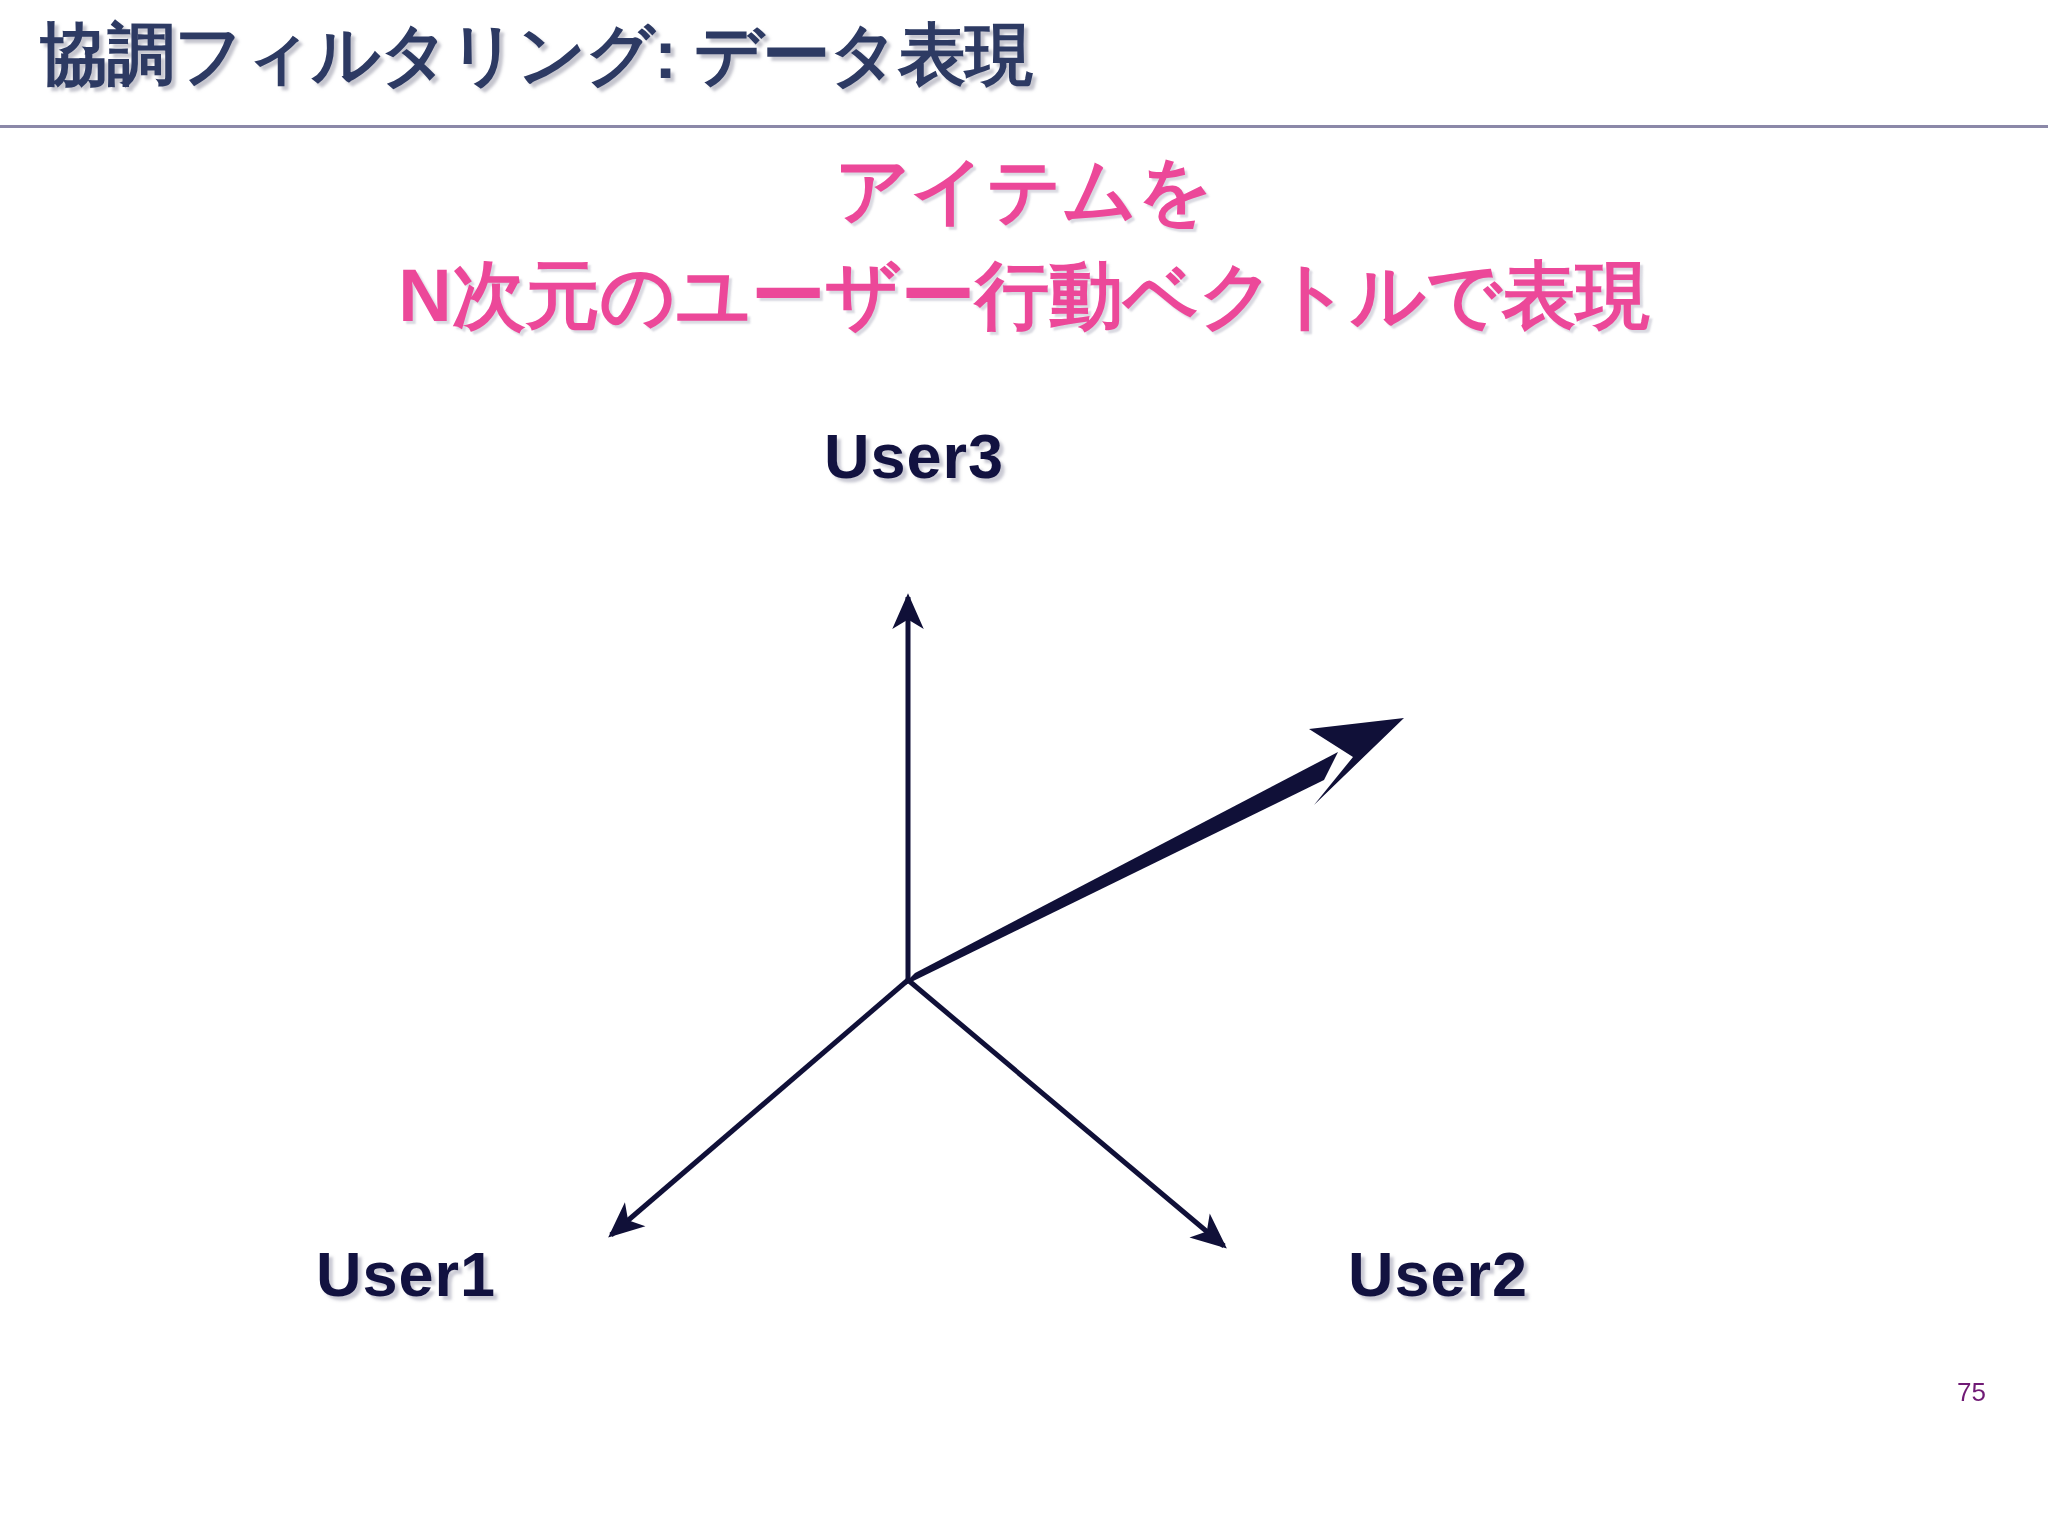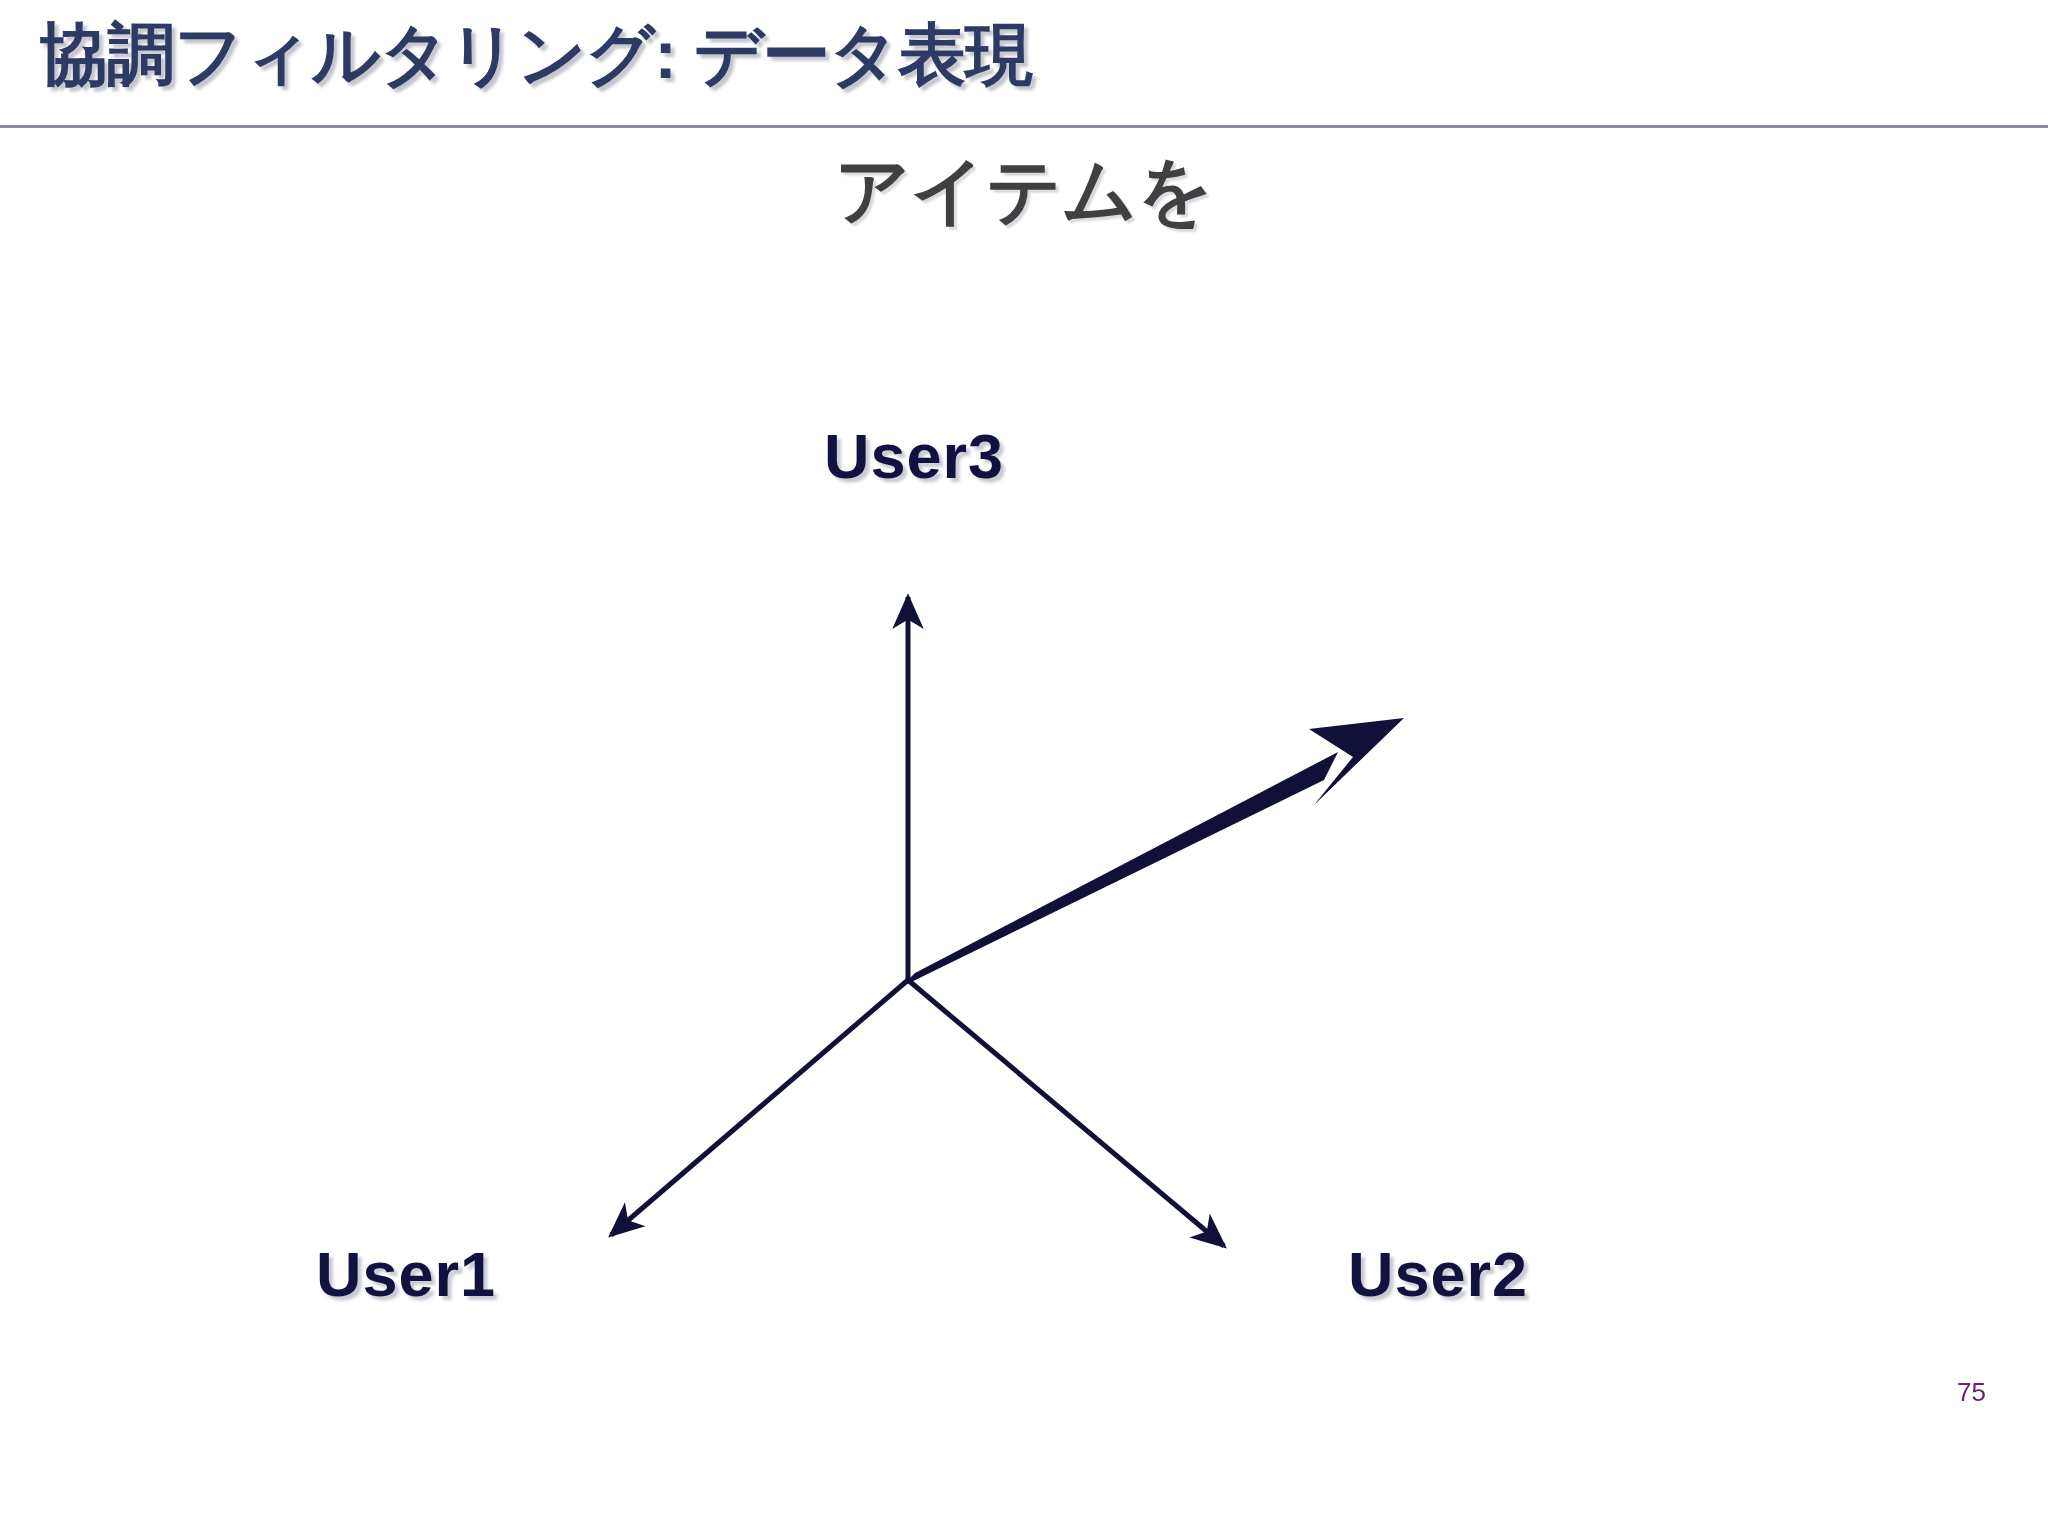--- a/index.html
+++ b/index.html
@@ -40,21 +40,21 @@
     background: #8b88a8;
   }
 
   
   #heading-block {
     position: absolute;
     left: 0;
     top: 138px;
     width: 2048px;
     text-align: center;
-    color: #404040;
+    color: #ec4899;
     font-weight: bold;
     font-size: 74px;
     line-height: 1.42;
     letter-spacing: 0px;
     text-shadow: 3px 3px 2px rgba(160,160,180,0.40);
   }
   #heading-block .hline { display: block; white-space: nowrap; }
 
   
   .axis-label {
@@ -96,20 +96,21 @@
 <body>
 
 <div id="slide">
 
   <div id="slide-title">協調フィルタリング: データ表現</div>
 
   <div id="title-divider"></div>
 
   <div id="heading-block">
     <span class="hline">アイテムを</span>
+    <span class="hline">N次元のユーザー行動ベクトルで表現</span>
   </div>
 
   <svg id="diagram" viewBox="0 0 2048 1536">
 
     <defs>
       <marker id="arrow-thin" viewBox="0 0 10 10" refX="9" refY="5" markerWidth="7.5" markerHeight="7.5" orient="auto-start-reverse" markerUnits="strokeWidth">
         <path d="M 0.5 0.8 L 10 5 L 0.5 9.2 L 3 5 Z" fill="#101038"></path>
       </marker>
     </defs>
 

